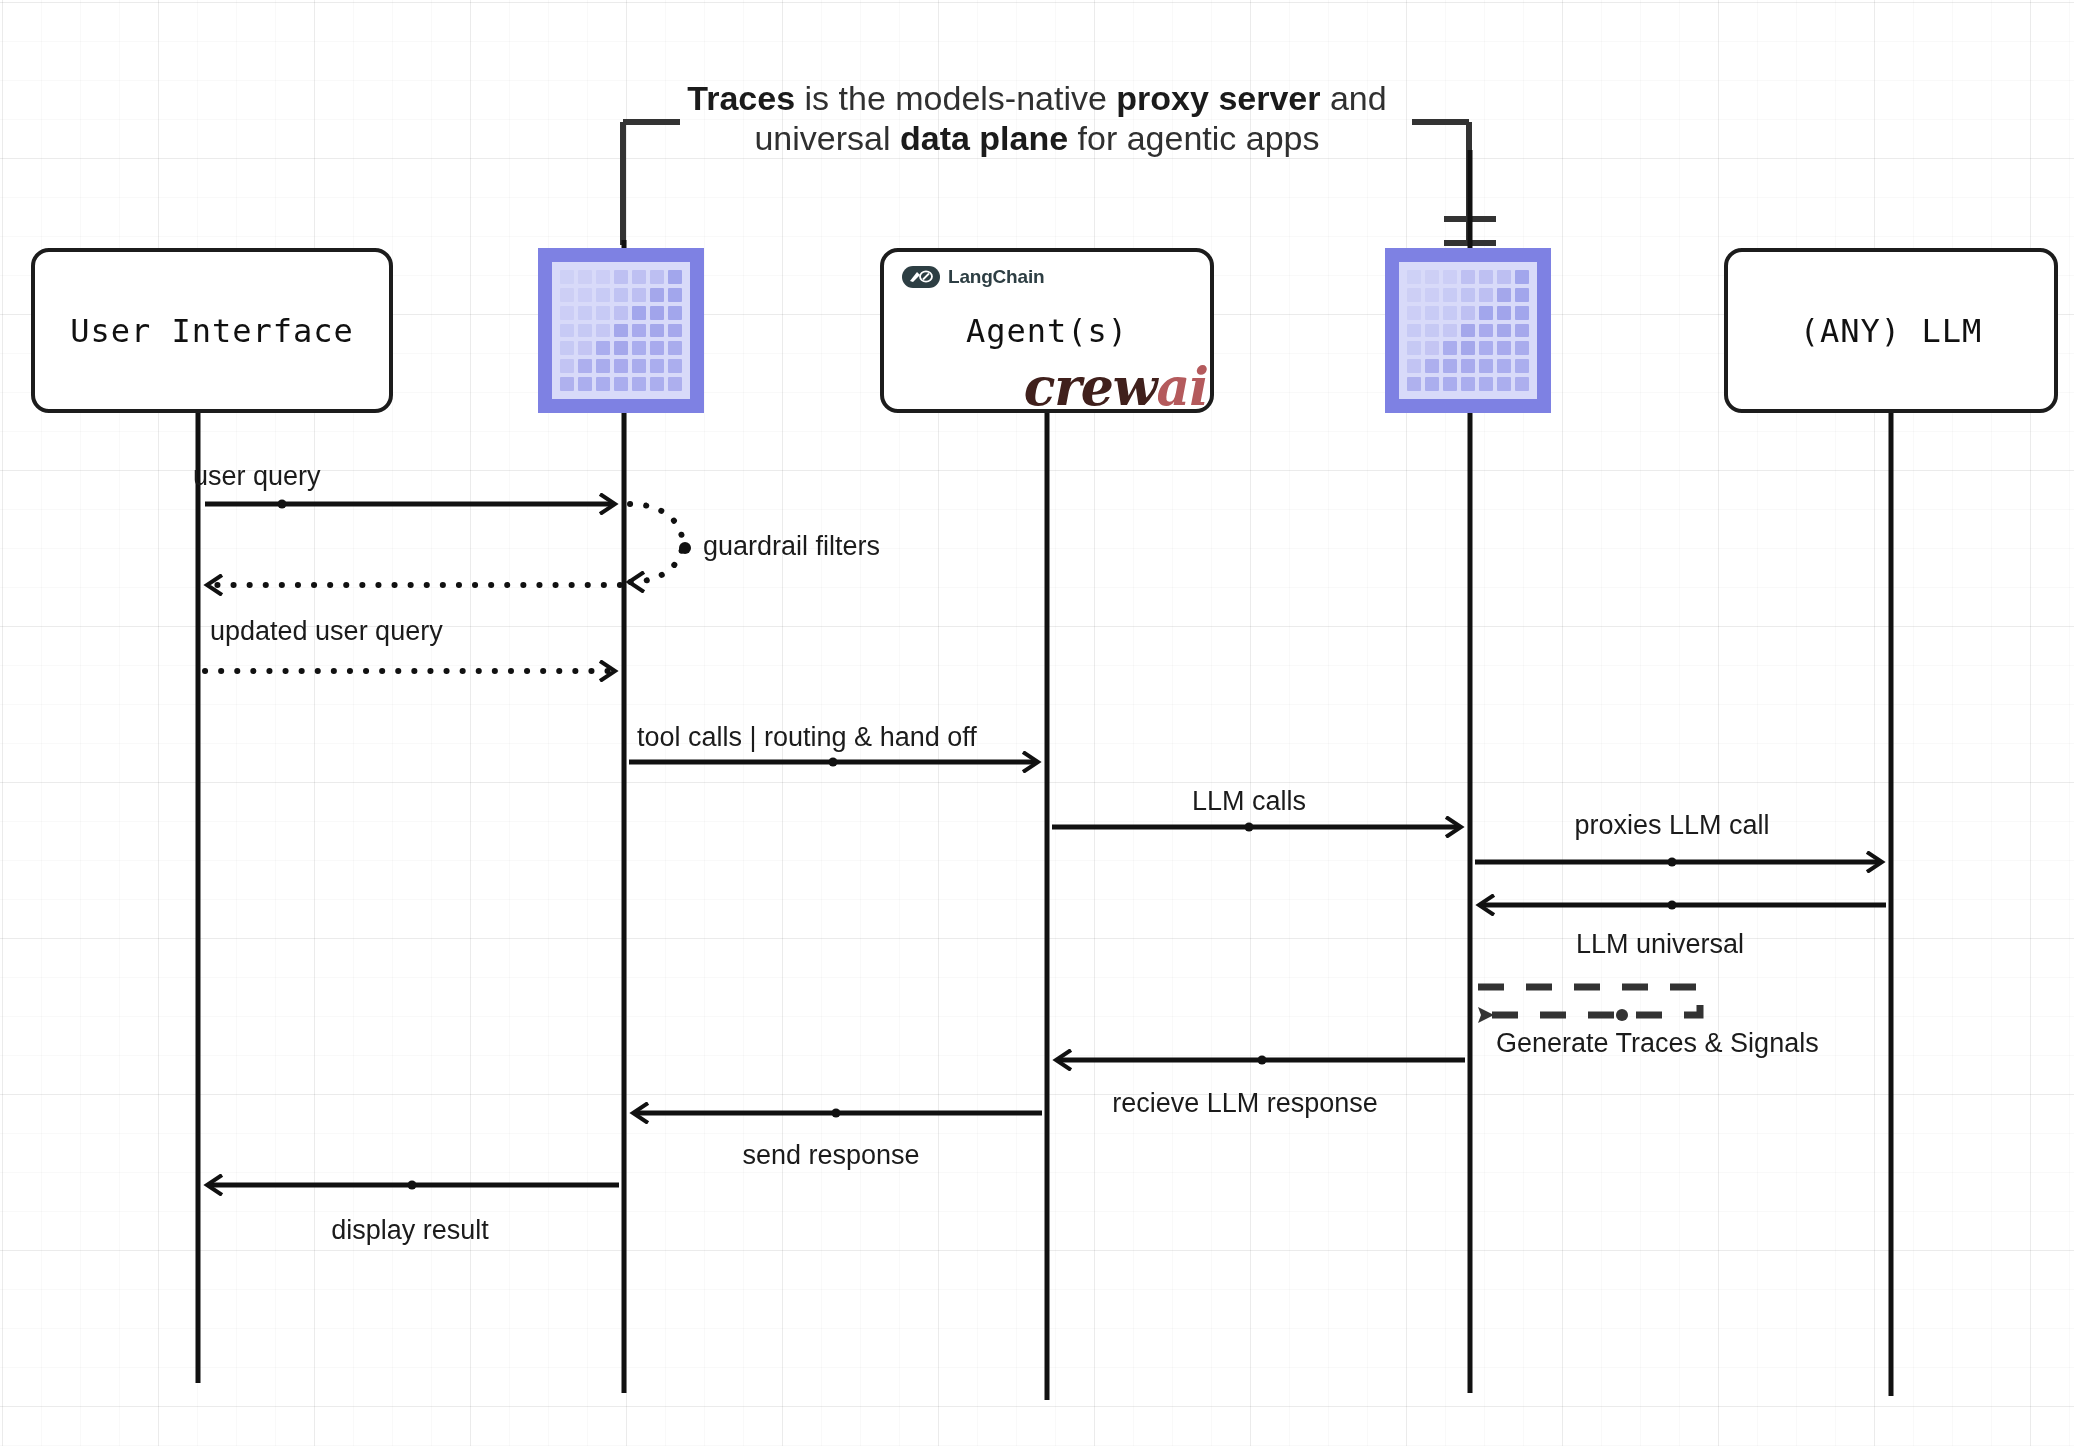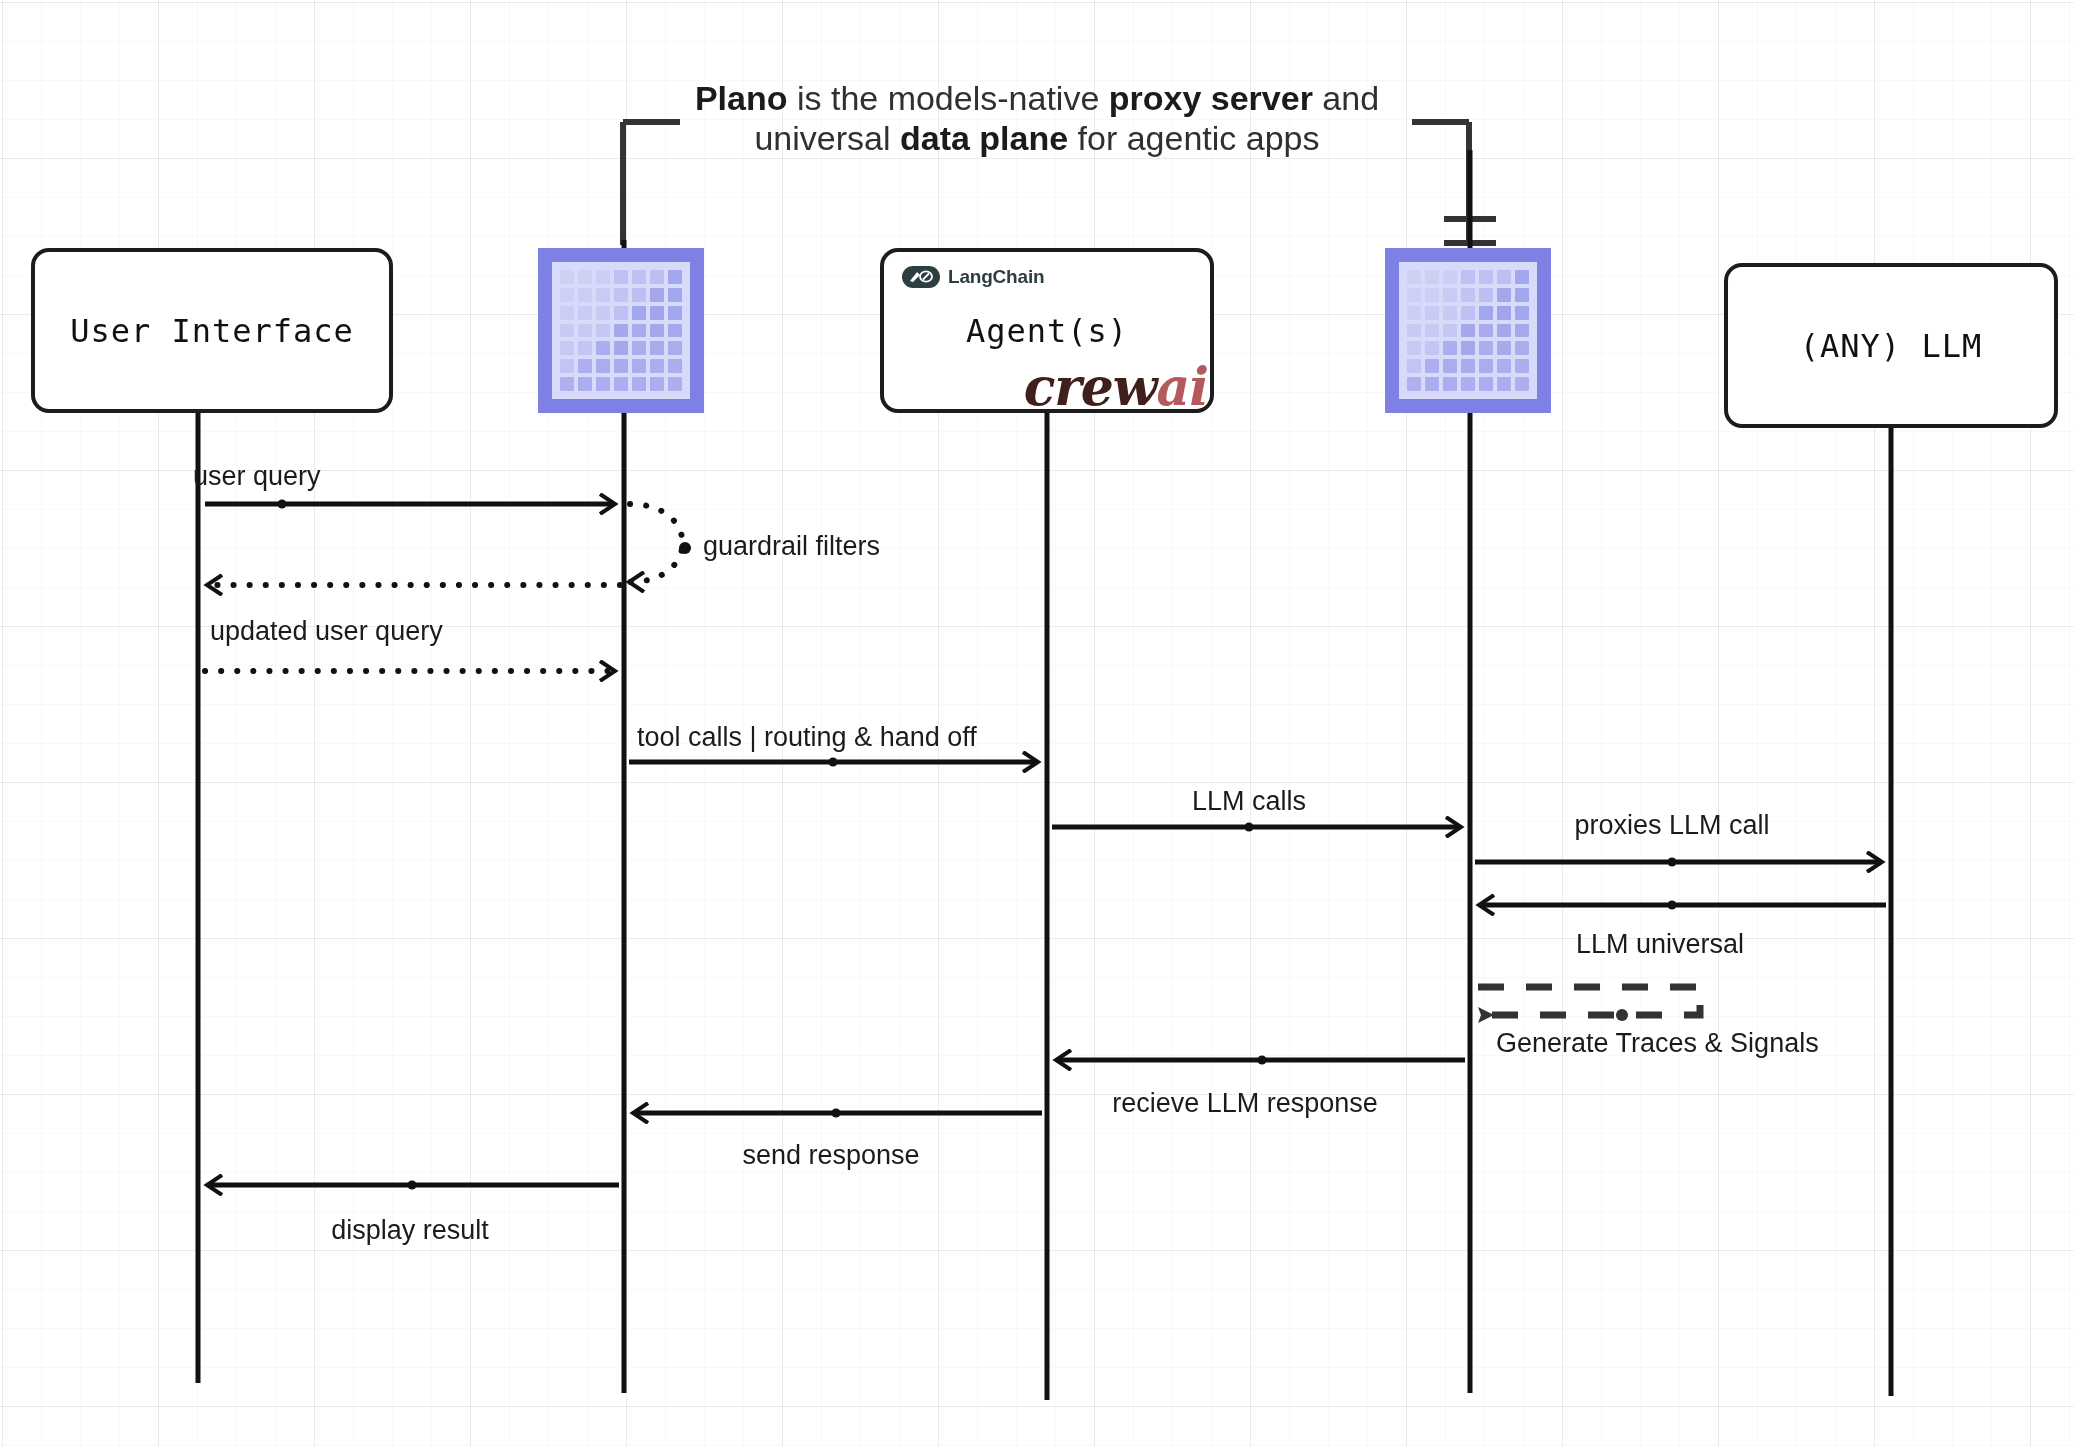--- a/index.html
+++ b/index.html
@@ -111,21 +111,21 @@
   .crewai .c1{color:#40201c;-webkit-text-stroke:5px #ffffff;paint-order:stroke fill;}
   .crewai .c2{color:#b45a5c;-webkit-text-stroke:5px #ffffff;paint-order:stroke fill;}
 </style>
 </head>
 <body>
 
 <div id="stage">
 
   <div id="caption">
     <div>
-      <b>Plano</b><span> is the models-native </span><b>proxy server</b><span> and</span>
+      <b>Traces</b><span> is the models-native </span><b>proxy server</b><span> and</span>
     </div>
     <div>
       <span>universal </span><b>data plane</b><span> for agentic apps</span>
     </div>
   </div>
 
   <svg id="svgLayer" xmlns="http://www.w3.org/2000/svg">
     <defs>
       <marker id="arrOpen" markerWidth="22" markerHeight="22" refX="17" refY="11" orient="auto" markerUnits="userSpaceOnUse">
         <path d="M3,1 L18,11 L3,21" fill="none" stroke="#111" stroke-width="4" stroke-linecap="butt"></path>
@@ -314,21 +314,21 @@
       <div class="cell" style="opacity:.56"></div>
         <div class="cell" style="opacity:.60"></div>
         <div class="cell" style="opacity:.62"></div>
         <div class="cell" style="opacity:.62"></div>
         <div class="cell" style="opacity:.60"></div>
         <div class="cell" style="opacity:.60"></div>
         <div class="cell" style="opacity:.58"></div>
     </div>
   </div>
 
-  <div class="pbox" style="left:1724px;top:263px;width:334px;height:165px;">
+  <div class="pbox" style="left:1724px;top:248px;width:334px;height:165px;">
     <span class="ptitle">(ANY) LLM</span>
   </div>
 
   <div class="msglabel" style="left:193px;top:463px;">user query</div>
   <div class="msglabel" style="left:703px;top:533px;">guardrail filters</div>
   <div class="msglabel" style="left:210px;top:618px;">updated user query</div>
   <div class="msglabel" style="left:637px;top:724px;">tool calls | routing &amp; hand off</div>
   <div class="msglabel center" style="left:1249px;top:788px;">LLM calls</div>
   <div class="msglabel center" style="left:1672px;top:812px;">proxies LLM call</div>
   <div class="msglabel center" style="left:1660px;top:931px;">LLM universal</div>

